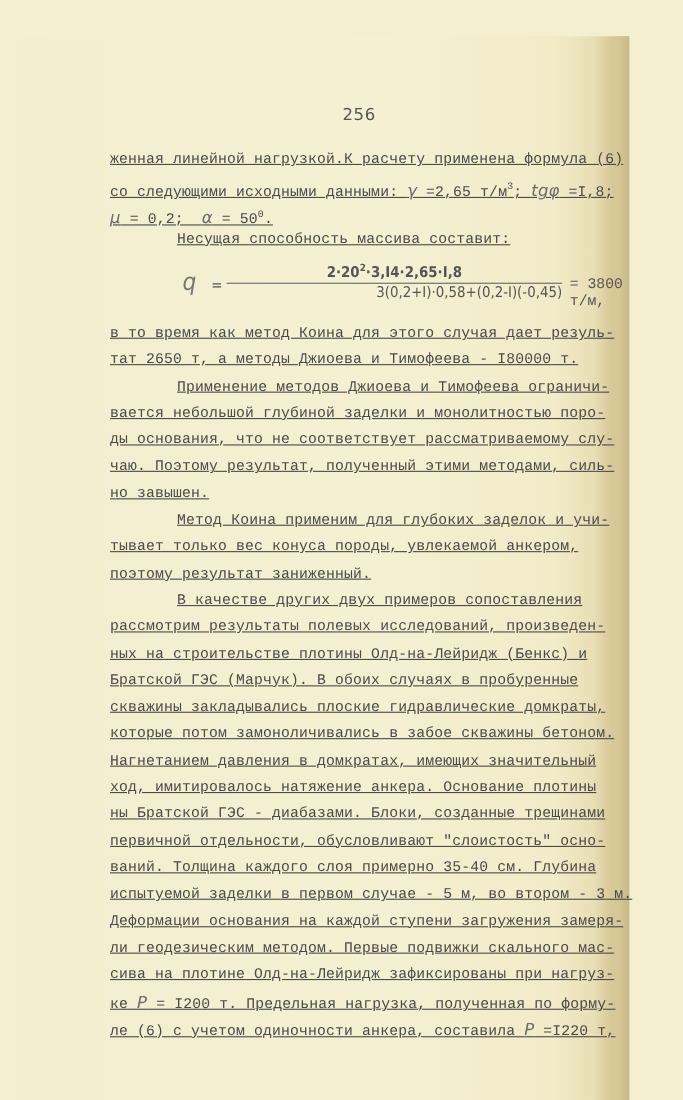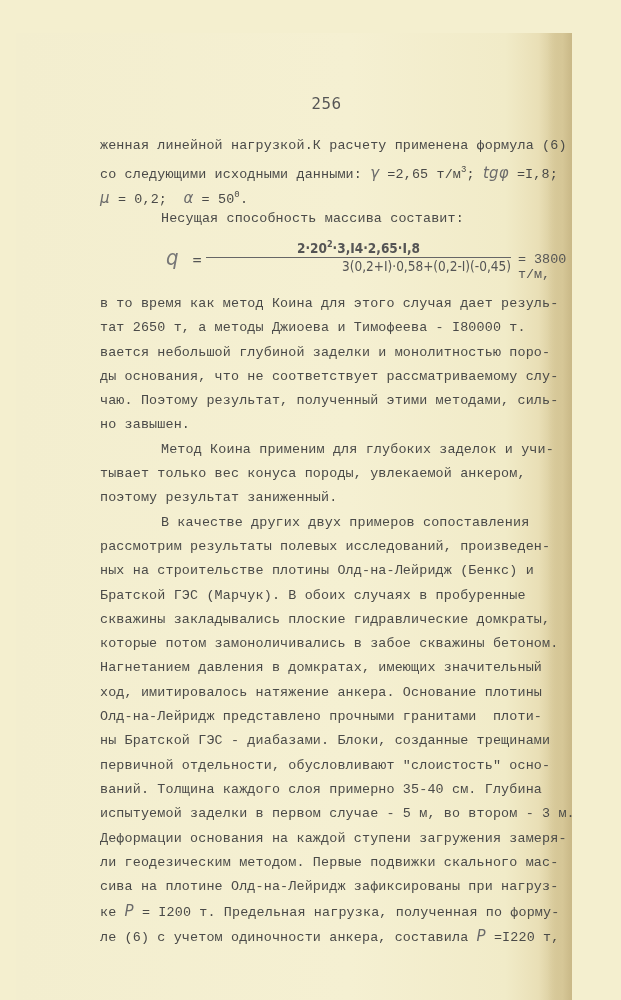--- a/index.html
+++ b/index.html
@@ -18,21 +18,21 @@
   .edge {
     position: absolute; right: 0; top: 0; width: 24px; height: 1000px;
     background: linear-gradient(90deg, rgba(220,205,160,0) 0%, #d6c797 60%, #c9b887 100%);
   }
   .page-number {
     position: absolute; top: 62px; left: 0; width: 621px; text-align: center;
     font-family: "DejaVu Sans", sans-serif; font-size: 15px; color: #555;
     letter-spacing: 0.5px;
   }
   .body-text {
-    position: absolute; left: 84px; top: 101px; width: 500px;
+    position: absolute; left: 84px; top: 101px; width: 500px; text-decoration: underline;
   }
   .line {
     height: 24.3px; line-height: 24.3px;
     font-size: 13.4px; white-space: pre; letter-spacing: 0.15px;
   }
   .indent { padding-left: 61px; }
   .hand {
     font-family: "DejaVu Sans", sans-serif; font-style: italic; color: #6b6b6b;
     font-size: 15px;
   }
@@ -69,36 +69,36 @@
     <span class="frac">
       <span class="num"><span>2·20</span><span class="sup">2</span><span>·3,I4·2,65·I,8</span></span>
       <span class="den">3(0,2+I)·0,58+(0,2-I)(-0,45)</span>
     </span>
     <span class="result">= 3800 т/м,</span>
   </div>
 
   <div class="body-text" style="top:259px;">
     <div class="line">в то время как метод Коина для этого случая дает резуль-</div>
     <div class="line">тат 2650 т, а методы Джиоева и Тимофеева - I80000 т.</div>
+    <div class="line indent">Применение методов Джиоева и Тимофеева ограничи-</div>
     <div class="line">вается небольшой глубиной заделки и монолитностью поро-</div>
     <div class="line">ды основания, что не соответствует рассматриваемому слу-</div>
     <div class="line">чаю. Поэтому результат, полученный этими методами, силь-</div>
     <div class="line">но завышен.</div>
     <div class="line indent">Метод Коина применим для глубоких заделок и учи-</div>
     <div class="line">тывает только вес конуса породы, увлекаемой анкером,</div>
     <div class="line">поэтому результат заниженный.</div>
     <div class="line indent">В качестве других двух примеров сопоставления</div>
     <div class="line">рассмотрим результаты полевых исследований, произведен-</div>
     <div class="line">ных на строительстве плотины Олд-на-Лейридж (Бенкс) и</div>
     <div class="line">Братской ГЭС (Марчук). В обоих случаях в пробуренные</div>
     <div class="line">скважины закладывались плоские гидравлические домкраты,</div>
     <div class="line">которые потом замоноличивались в забое скважины бетоном.</div>
     <div class="line">Нагнетанием давления в домкратах, имеющих значительный</div>
     <div class="line">ход, имитировалось натяжение анкера. Основание плотины</div>
-    <div class="line">Олд-на-Лейридж представлено прочными гранитами  плоти-</div>
     <div class="line">ны Братской ГЭС - диабазами. Блоки, созданные трещинами</div>
     <div class="line">первичной отдельности, обусловливают "слоистость" осно-</div>
     <div class="line">ваний. Толщина каждого слоя примерно 35-40 см. Глубина</div>
     <div class="line">испытуемой заделки в первом случае - 5 м, во втором - 3 м.</div>
     <div class="line">Деформации основания на каждой ступени загружения замеря-</div>
     <div class="line">ли геодезическим методом. Первые подвижки скального мас-</div>
     <div class="line">сива на плотине Олд-на-Лейридж зафиксированы при нагруз-</div>
     <div class="line"><span>ке </span><span class="hand">P</span><span> = I200 т. Предельная нагрузка, полученная по форму-</span></div>
     <div class="line"><span>ле (6) с учетом одиночности анкера, составила </span><span class="hand">P</span><span> =I220 т,</span></div>
   </div>

